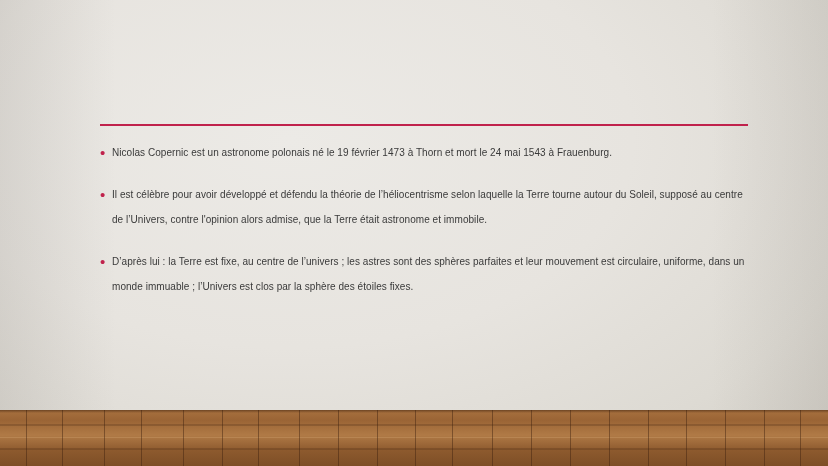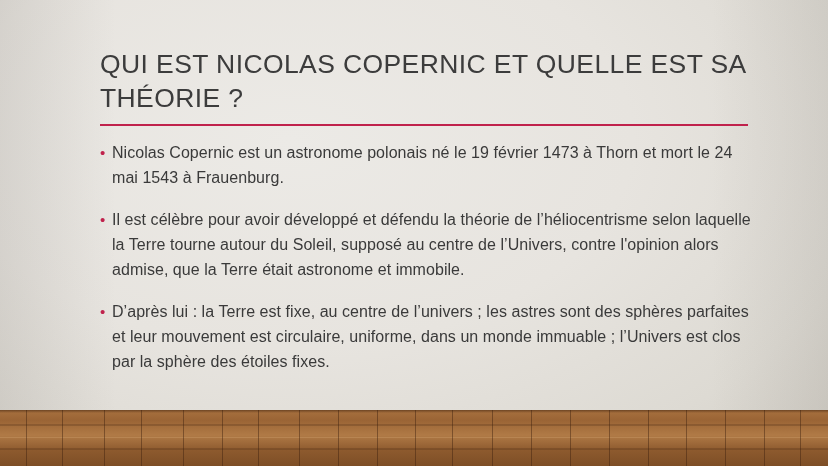--- a/index.html
+++ b/index.html
@@ -66,21 +66,21 @@
     font-size: 15px;
     line-height: 25px;
     width: 16px;
     flex: 0 0 16px;
     text-align: left;
     padding-left: 4px;
     box-sizing: border-box;
   }
   .bullet-text {
     flex: 1 1 auto;
-    font-size: 16px;
+    font-size: 10px;
     line-height: 25px;
     color: #3a3a3a;
     letter-spacing: 0.05px;
   }
   .floor {
     position: absolute;
     left: 0;
     bottom: 0;
     width: 828px;
     height: 56px;
@@ -116,23 +116,20 @@
     background: rgba(50,26,10,0.20);
   }
 </style>
 </head>
 <body>
 
 <div class="slide">
 
   <div class="wall-shade"></div>
 
-  <div class="title-block">
-    <h1 class="slide-title">Qui est Nicolas Copernic et quelle est sa théorie ?</h1>
-  </div>
 
   <div class="title-rule"></div>
 
   <div class="body-block">
 
     <div class="bullet-row">
       <span class="bullet-dot">•</span>
       <span class="bullet-text">Nicolas Copernic est un astronome polonais né le 19 février 1473 à Thorn et mort le 24 mai 1543 à Frauenburg.</span>
     </div>
 

